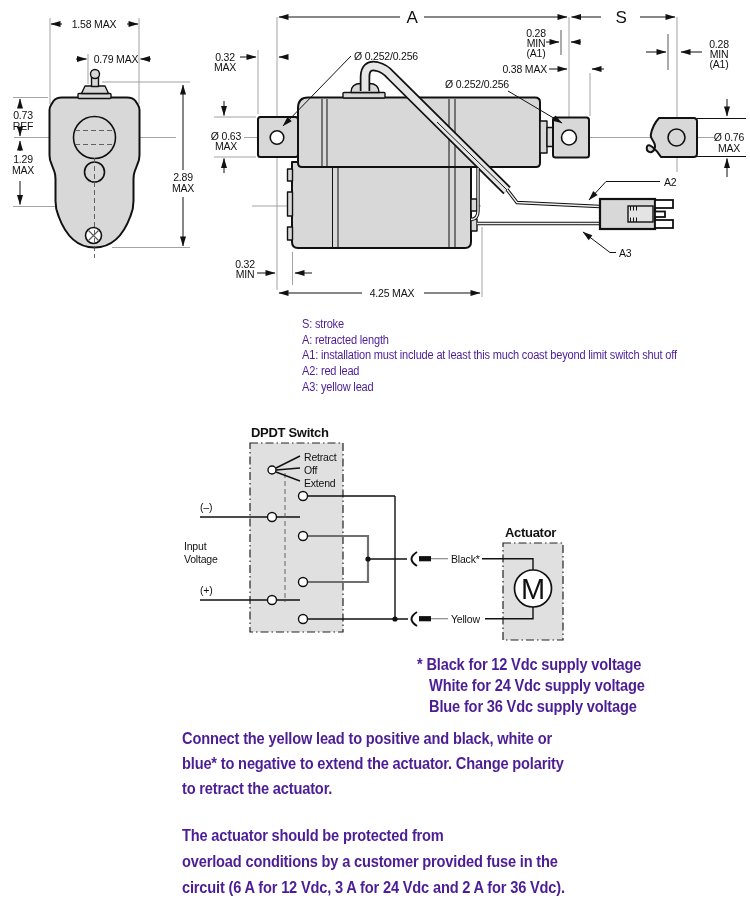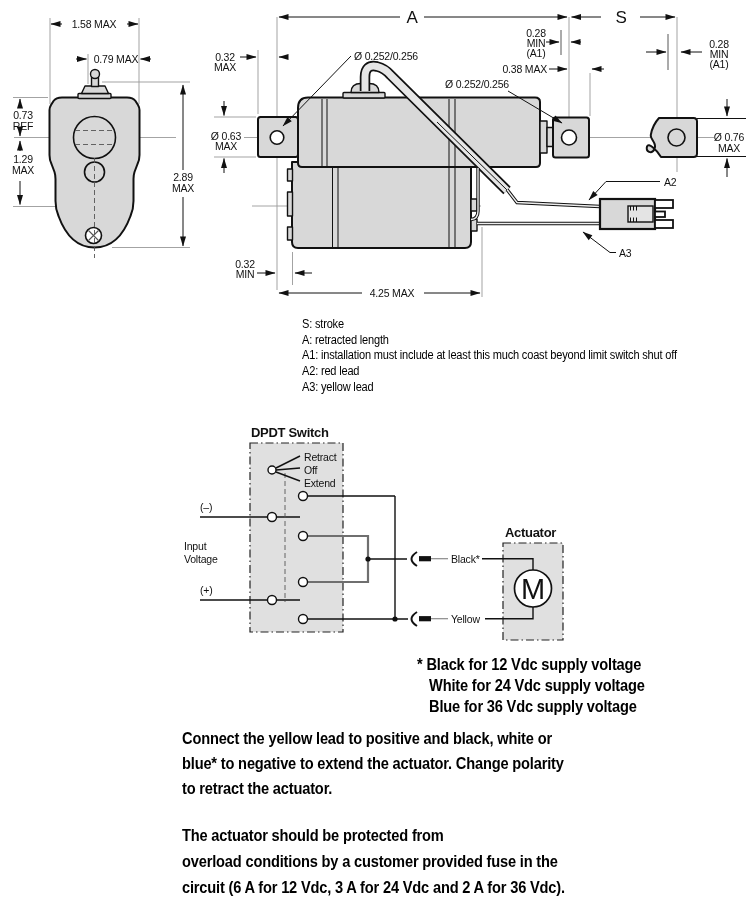--- a/index.html
+++ b/index.html
@@ -1,17 +1,17 @@
 <!DOCTYPE html>
 <html><head>
 <meta charset="utf-8">
 <style>
   html,body{margin:0;padding:0;background:#fff;}
   #page{position:relative;width:750px;height:904px;background:#fff;overflow:hidden;
-        font-family:"Liberation Sans",sans-serif;color:#000000;}
+        font-family:"Liberation Sans",sans-serif;color:#4c1d95;}
   svg{position:absolute;left:0;top:0;}
   
   .ext{stroke:#999;stroke-width:.9;fill:none;}
   .ctr{stroke:#9a9a9a;stroke-width:.9;fill:none;}
   .tick{stroke:#444;stroke-width:.9;fill:none;}
   .dim{stroke:#111;stroke-width:1;fill:none;marker-end:url(#ah);}
   .part{fill:#d8d8d8;stroke:#111;stroke-width:2;stroke-linejoin:round;}
   .part2{fill:#d8d8d8;stroke:#111;stroke-width:1.4;stroke-linejoin:round;}
   .detail{stroke:#111;stroke-width:1;fill:none;}
   .hole{fill:#fff;stroke:#111;stroke-width:1.6;}

